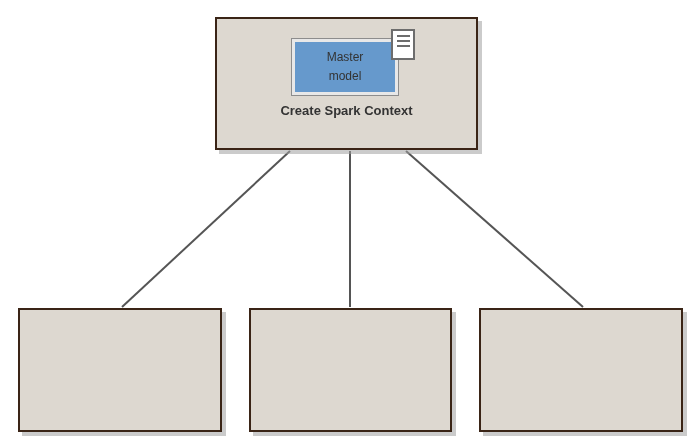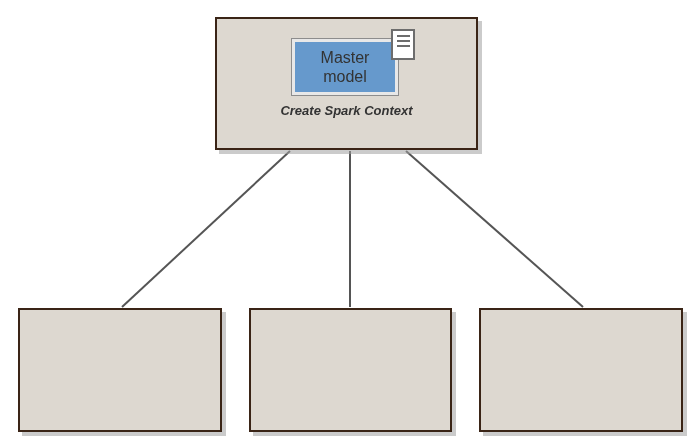--- a/index.html
+++ b/index.html
@@ -55,21 +55,21 @@
     border: 3px solid #e8e8e8;
     outline: 1px solid #8d8d8d;
     box-sizing: border-box;
     display: flex;
     flex-direction: column;
     align-items: center;
     justify-content: center;
   }
   #model-chip .chip-line {
     color: #333333;
-    font-size: 16px;
+    font-size: 12px;
     line-height: 19px;
     font-family: "Liberation Sans", sans-serif;
     text-align: center;
     white-space: nowrap;
   }
   
   #doc-icon {
     position: absolute;
     left: 174px;
     top: 10px;
@@ -91,21 +91,20 @@
     height: 2px;
     background: #6d6d6d;
   }
   
   #master-caption {
     position: absolute;
     left: 0;
     right: 0;
     top: 84px;
     text-align: center;
-    font-style: italic;
   }
   #master-caption .cap-line {
     font-family: "Liberation Sans", sans-serif;
     font-weight: bold;
     font-size: 13px;
     line-height: 16px;
     color: #333333;
     white-space: nowrap;
   }
   

